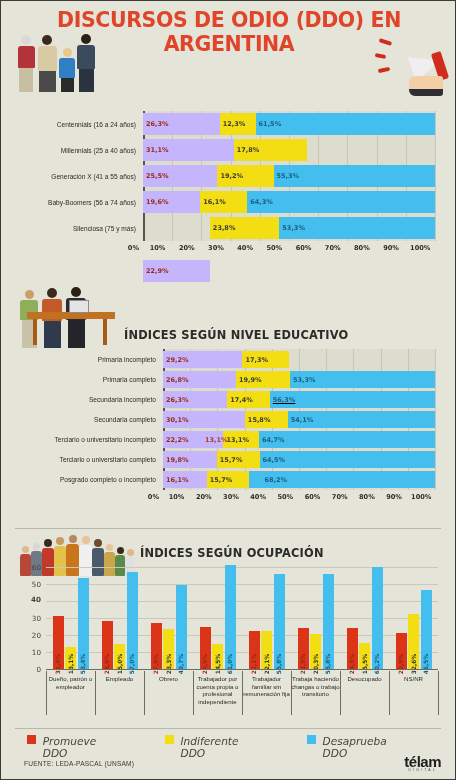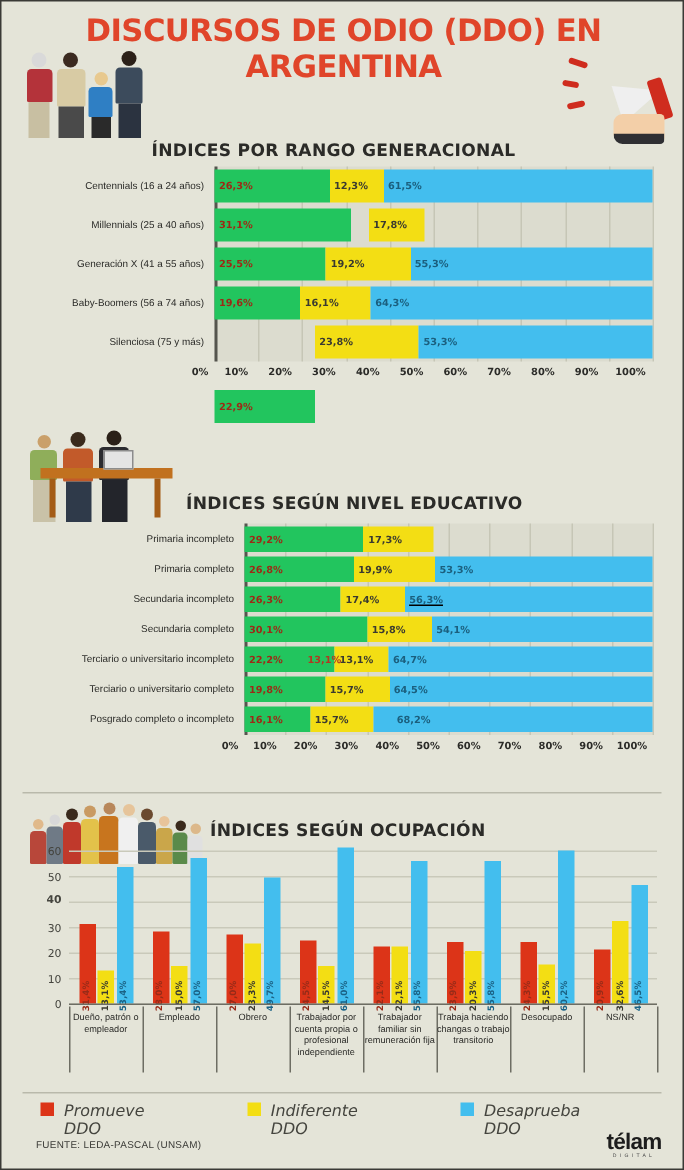--- a/index.html
+++ b/index.html
@@ -79,21 +79,21 @@
     text-align: right; padding-right: 7px;
     font-size: 6.6px; color: #2b2b28; white-space: nowrap;
     font-family: "Liberation Sans", sans-serif;
   }
   .track { position: relative; display: flex; height: 100%; }
   .seg { height: 100%; display: flex; align-items: center; position: relative; }
   .seg span {
     font-size: 6.5px; font-weight: bold; padding-left: 3px;
     white-space: nowrap; font-family: "DejaVu Sans", sans-serif;
   }
-  .seg.red   { background: #22c55e; }
+  .seg.red   { background: #c4b5fd; }
   .seg.red span   { color: #9c2a16; }
   .seg.yellow{ background: #f3de14; }
   .seg.yellow span{ color: #3a3a30; }
   .seg.blue  { background: #43beee; }
   .seg.blue span  { color: #1b5f7e; }
   .ghost {
     position: absolute; font-size: 6.5px; font-weight: bold;
     color: #b03a22; font-family: "DejaVu Sans", sans-serif;
     pointer-events: none;
   }
@@ -190,21 +190,20 @@
 
   <div class="mega">
     <div class="wave w1"></div>
     <div class="wave w2"></div>
     <div class="wave w3"></div>
     <div class="cone"></div>
     <div class="lip"></div>
     <div class="hand"></div>
   </div>
 
-  <div class="sec-head" id="head1">ÍNDICES POR RANGO GENERACIONAL</div>
 
   <div class="chart" id="chart1" style="top:110px; left:14px; width:428px; height:150px;">
       <div class="plotbg" style="left: 128px; top: 0px; width: 292px; height: 130px;"></div>
       <div class="vgrid" style="left: 157.2px; top: 0px; height: 130px;"></div>
       <div class="vgrid" style="left: 186.4px; top: 0px; height: 130px;"></div>
       <div class="vgrid" style="left: 215.6px; top: 0px; height: 130px;"></div>
       <div class="vgrid" style="left: 244.8px; top: 0px; height: 130px;"></div>
       <div class="vgrid" style="left: 274px; top: 0px; height: 130px;"></div>
       <div class="vgrid" style="left: 303.2px; top: 0px; height: 130px;"></div>
       <div class="vgrid" style="left: 332.4px; top: 0px; height: 130px;"></div>
@@ -225,21 +224,21 @@
             <span>61,5%</span>
           </div>
         </div>
       </div>
       <div class="row" style="position: absolute; left: 0px; top: 28px; width: 420px; height: 22px;">
         <div class="rlabel" style="width: 128px;">Millennials (25 a 40 años)</div>
         <div class="track" style="width: 292px;">
           <div class="seg red" style="width: 90.812px;">
             <span>31,1%</span>
           </div>
-          <div class="seg yellow" style="width: 37px; margin-left: 12px;">
+          <div class="seg yellow" style="width: 73px;">
             <span>17,8%</span>
           </div>
         </div>
       </div>
       <div class="row" style="position: absolute; left: 0px; top: 54px; width: 420px; height: 22px;">
         <div class="rlabel" style="width: 128px;">Generación X (41 a 55 años)</div>
         <div class="track" style="width: 292px;">
           <div class="seg red" style="width: 74.46px;">
             <span>25,5%</span>
           </div>

